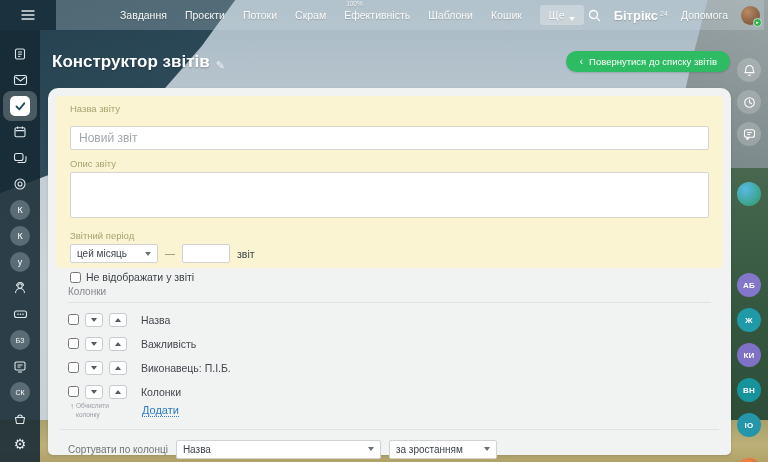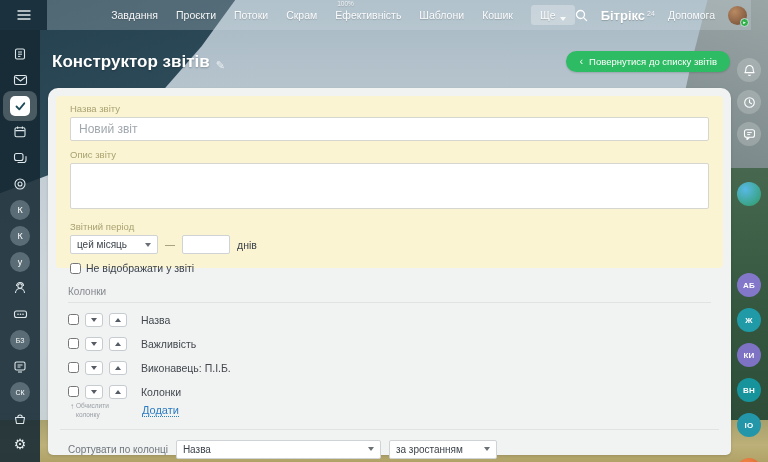--- a/index.html
+++ b/index.html
@@ -14,21 +14,21 @@
     clip-path:polygon(45% 0,100% 0,100% 100%,0 100%,8% 55%,30% 20%)}
   .forest-right{position:absolute;right:0;top:168px;width:60px;height:262px;
     background:linear-gradient(180deg,#47684f 0%,#35573f 55%,#2c4c37 100%)}
   .field{position:absolute;left:0;right:0;bottom:0;height:42px;
     background:linear-gradient(180deg,#a7a06d 0%,#bdb078 60%,#b0a267 100%)}
   .cliff-left{position:absolute;left:0;top:0;width:280px;height:210px;
     background:linear-gradient(160deg,#24404e 0%,#2e4b5a 55%,#3c5a66 100%);
     clip-path:polygon(0 0,84% 0,72% 22%,55% 48%,38% 68%,20% 82%,0 92%)}
 
   
-  .topbar{position:absolute;left:0;top:0;right:17px;height:30px;z-index:40;display:flex;align-items:center;
+  .topbar{position:absolute;left:0;top:0;right:4px;height:30px;z-index:40;display:flex;align-items:center;
     background:rgba(210,222,229,0.25)}
   .burger-block{width:56px;height:30px;background:rgba(24,45,57,0.92);display:flex;align-items:center;justify-content:center;cursor:pointer}
   .burger-block svg{display:block}
   .topmenu{display:flex;align-items:center;gap:18px;margin-left:64px}
   .topmenu-item{font-size:10.5px;color:rgba(255,255,255,0.95);text-shadow:0 1px 1px rgba(0,0,0,0.18);cursor:pointer;white-space:nowrap;position:relative}
   .eff-badge{position:absolute;top:-9px;left:2px;font-size:6.5px;color:rgba(255,255,255,0.85)}
   .more-pill{background:rgba(255,255,255,0.28);padding:4px 9px;border-radius:3px;display:flex;align-items:flex-end;gap:4px}
   .caret{width:0;height:0;border-left:3.5px solid transparent;border-right:3.5px solid transparent;border-top:4px solid rgba(255,255,255,0.85)}
   .top-right{margin-left:auto;display:flex;align-items:center;gap:13px;padding-right:4px}
   .search-btn{cursor:pointer;display:flex;align-items:center}
@@ -285,32 +285,32 @@
     <button class="back-btn">
       <span class="chev">‹</span>
       <span>Повернутися до списку звітів</span>
     </button>
   </div>
 
   <div class="panel">
 
     <div class="yellow">
       <div class="f-label">Назва звіту</div>
-      <input class="f-input" type="text" style="margin-top: 3px;" placeholder="Новий звіт">
+      <input class="f-input" type="text" style="margin-top: 12px;" placeholder="Новий звіт">
       <div class="f-label" style="margin-top:8px">Опис звіту</div>
       <textarea class="f-textarea" style=""></textarea>
       <div class="f-label" style="margin-top:8px">Звітний період</div>
       <div class="period-row">
         <span class="fake-select w88">
           <span>цей місяць</span>
           <span class="caret"></span>
         </span>
         <span class="sep">—</span>
         <input class="days-input" type="text" style="">
-        <span class="days-lab">днів</span>
+        <span class="days-lab">звіт</span>
       </div>
       <div class="chk-row">
         <input class="chk" type="checkbox" style="">
         <span class="chk-lab">Не відображати у звіті</span>
       </div>
     </div>
 
     <div class="columns">
       <div class="sec-title">Колонки</div>
       <div class="divider"></div>

